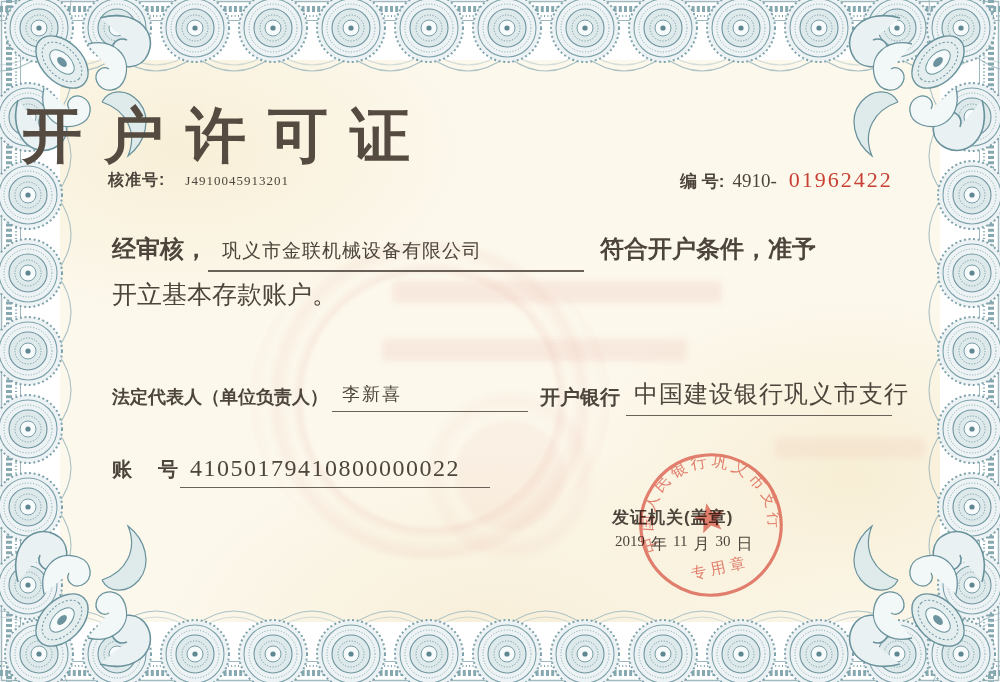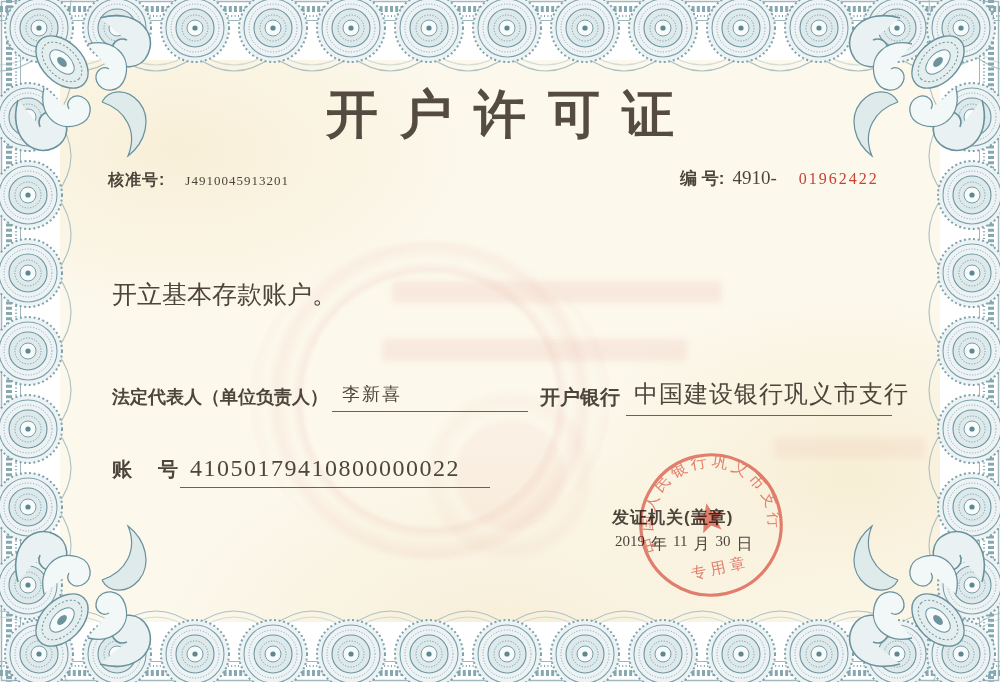--- a/index.html
+++ b/index.html
@@ -27,31 +27,31 @@
     background:radial-gradient(circle, rgba(222,118,106,.06) 0 30%, transparent 34%,
       rgba(222,118,106,.05) 44%, transparent 50%);
     filter:blur(2px);
   }
   .wm-bar1{left:392px;top:281px;width:330px;height:22px;background:rgba(215,105,95,.10);filter:blur(3px);border-radius:4px;}
   .wm-bar2{left:382px;top:339px;width:305px;height:22px;background:rgba(215,105,95,.10);filter:blur(3px);border-radius:4px;}
   .wm-bar3{left:775px;top:438px;width:150px;height:20px;background:rgba(215,105,95,.07);filter:blur(3px);border-radius:4px;}
   
   .content{position:absolute;inset:0;}
   .title{
-    position:absolute;top:80px;left:0;width:100%;text-align:center;
-    font-family:"Liberation Serif", serif;font-weight:700;font-size:52px;color:#554b41;
+    position:absolute;top:96px;left:0;width:100%;text-align:left;
+    font-family:"Liberation Serif", serif;font-weight:700;font-size:60px;color:#554b41;
     letter-spacing:22px;text-indent:22px;
   }
   .row-approval{position:absolute;left:108px;top:170px;font-size:16px;}
   .row-approval .lbl{font-weight:600;letter-spacing:1px;}
   .row-approval .val{font-family:"Liberation Serif", serif;font-size:13px;margin-left:20px;letter-spacing:1px;}
   .row-serial{position:absolute;left:680px;top:167px;font-size:17px;}
   .row-serial .lbl{font-weight:600;}
   .row-serial .pre{font-family:"Liberation Serif", serif;font-size:19px;margin-left:8px;}
-  .row-serial .num{font-family:"Liberation Serif", serif;font-size:16px;color:#c94136;margin-left:22px;letter-spacing:2px;}
+  .row-serial .num{font-family:"Liberation Serif", serif;font-size:22px;color:#c94136;margin-left:12px;letter-spacing:2px;}
   .line1{position:absolute;left:112px;top:233px;display:flex;align-items:baseline;}
   .b-intro{font-size:24px;font-weight:600;white-space:nowrap;}
   .u-company{width:362px;border-bottom:2px solid #6a6158;padding:0 0 6px 14px;}
   .u-company span{font-family:"Liberation Serif", serif;font-size:19px;letter-spacing:1px;white-space:nowrap;}
   .b-after{font-size:24px;font-weight:600;margin-left:16px;white-space:nowrap;}
   .line2{position:absolute;left:112px;top:278px;font-size:25px;font-weight:400;}
   .line3{position:absolute;left:112px;top:378px;display:flex;align-items:center;}
   .lbl-rep{font-size:18px;font-weight:600;white-space:nowrap;}
   .u-rep{width:186px;border-bottom:1.8px solid #6a6158;padding:0 0 5px 10px;margin-left:4px;}
   .u-rep span{font-family:"Liberation Serif", serif;font-size:18px;letter-spacing:2px;}
@@ -189,20 +189,25 @@
     <div class="title">开户许可证</div>
 
     <div class="row-approval">
       <span class="lbl">核准号:</span><span class="val">J4910045913201</span>
     </div>
 
     <div class="row-serial">
       <span class="lbl">编 号:</span><span class="pre">4910-</span><span class="num">01962422</span>
     </div>
 
+    <div class="line1">
+      <span class="b-intro">经审核，</span>
+      <span class="u-company"><span>巩义市金联机械设备有限公司</span></span>
+      <span class="b-after">符合开户条件，准予</span>
+    </div>
 
     <div class="line2">开立基本存款账户。</div>
 
     <div class="line3">
       <span class="lbl-rep">法定代表人（单位负责人）</span>
       <span class="u-rep"><span>李新喜</span></span>
       <span class="lbl-bank">开户银行</span>
       <span class="u-bank"><span>中国建设银行巩义市支行</span></span>
     </div>
 

